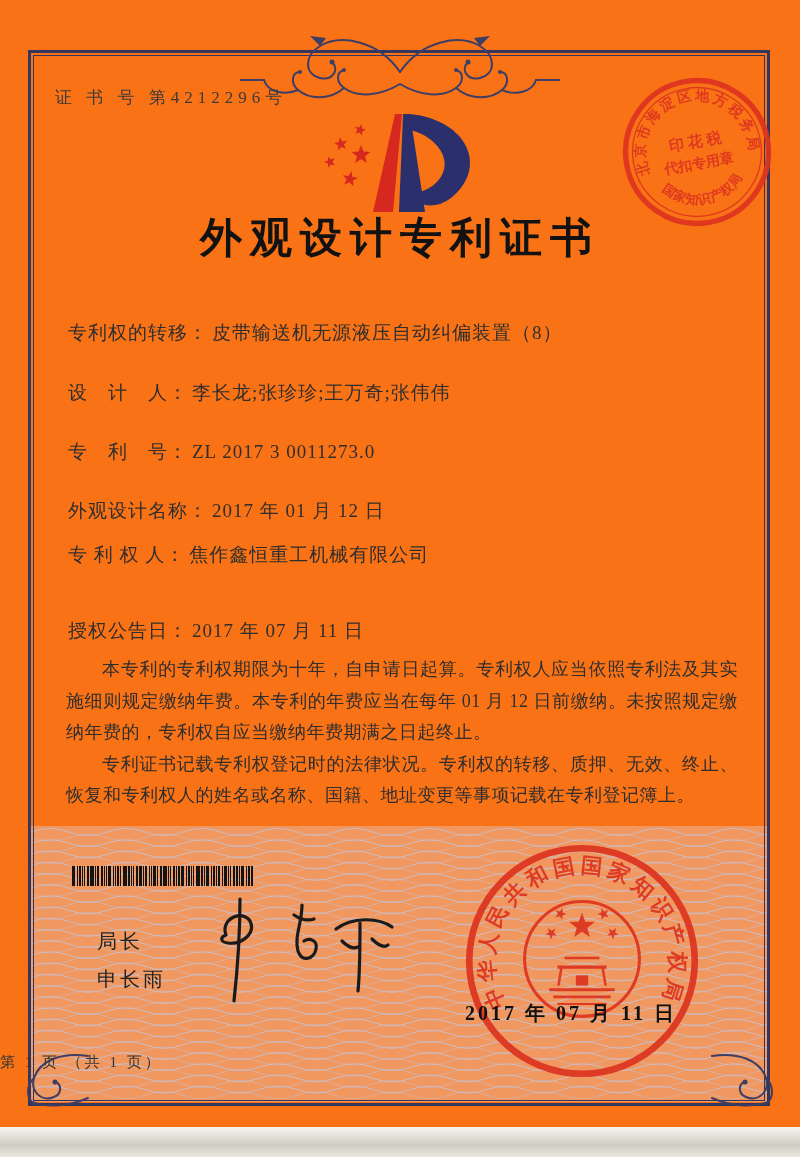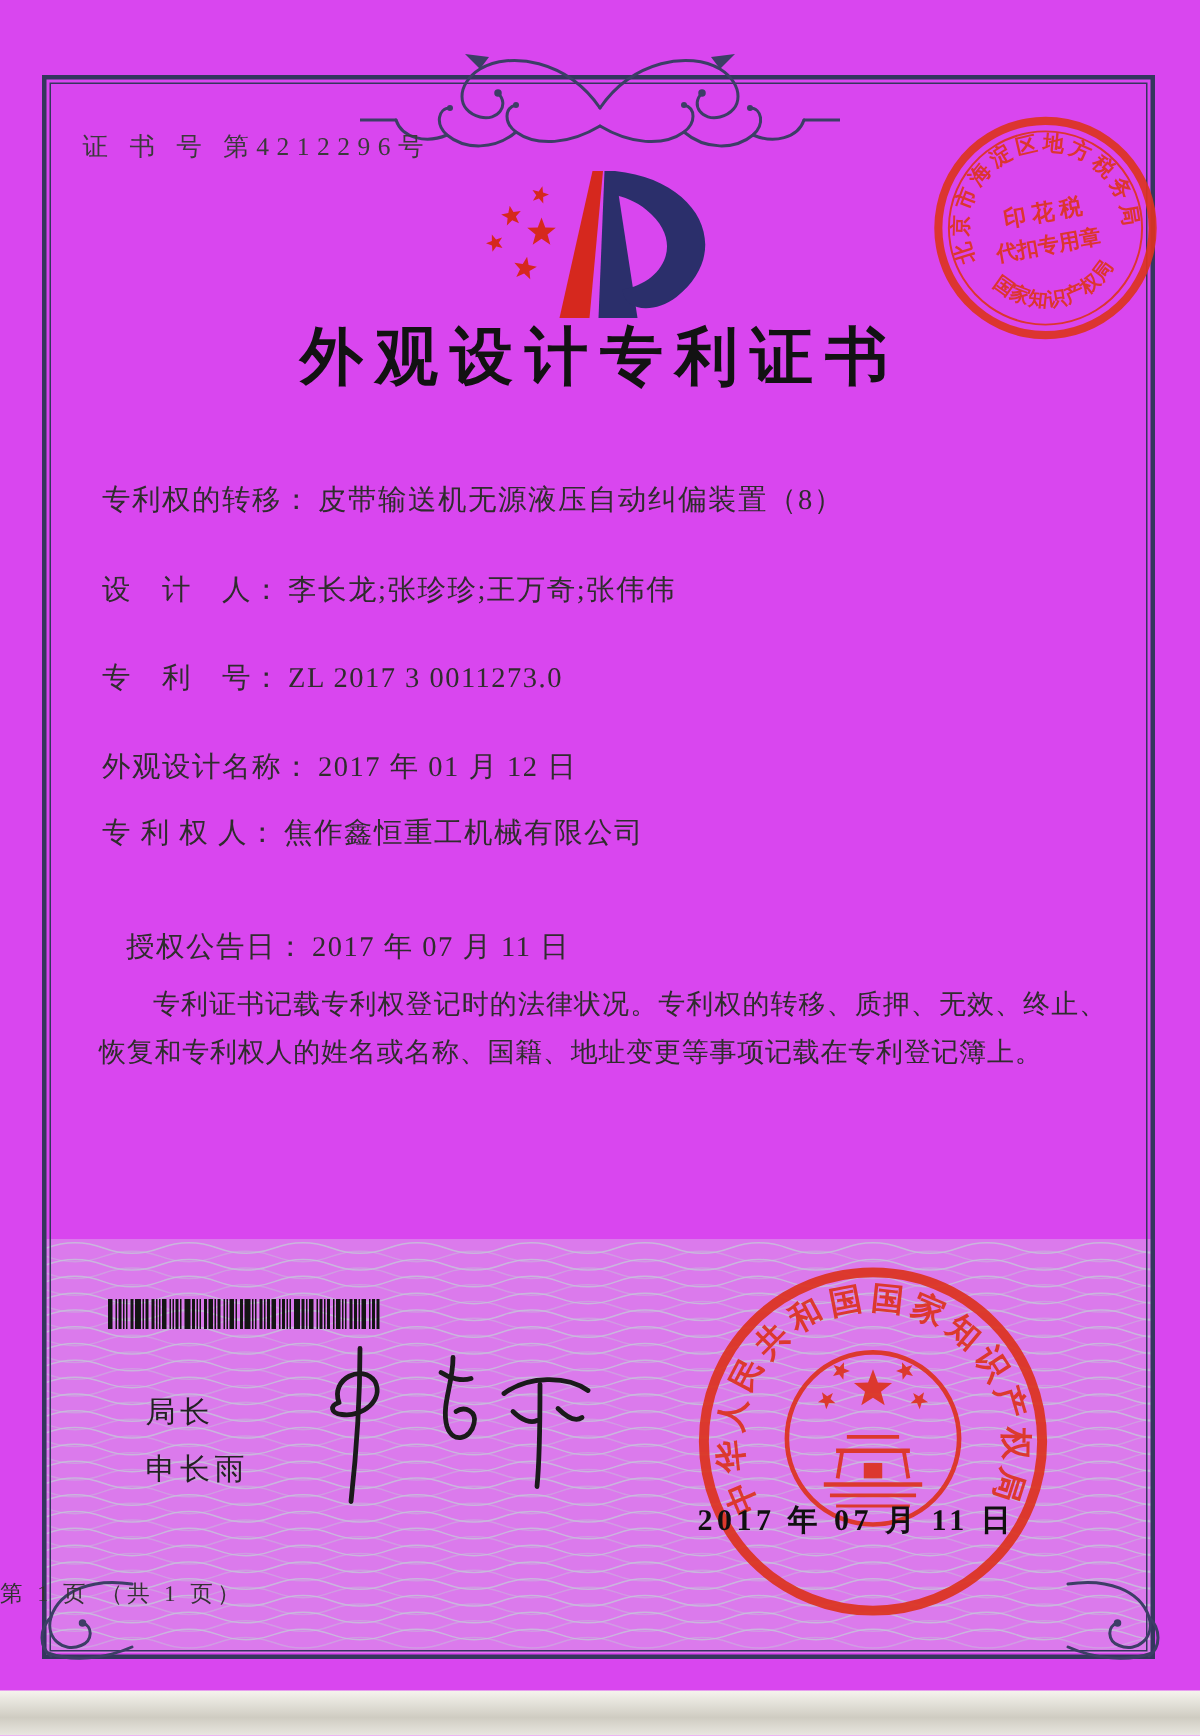--- a/index.html
+++ b/index.html
@@ -1,18 +1,18 @@
 <!DOCTYPE html>
 <html><head>
 <meta charset="utf-8">
 <style>
   html,body{margin:0;padding:0;background:#ffffff;}
   .page{
     position:relative;width:800px;height:1157px;overflow:hidden;
-    background:#d946ef;
+    background:#f97316;
     font-family:"Liberation Serif","DejaVu Serif",serif;
     color:#2f2d2d;
   }
   .page-edge-bottom{position:absolute;left:0;bottom:0;width:100%;height:30px;
     background:linear-gradient(#f6f4ee 0%,#cfccc2 60%,#e9e7e0 100%);}
   .wave-wrap{position:absolute;left:31px;top:826px;width:738px;height:276px;
     background:rgba(223,220,233,0.35);}
   .wave{fill:none;stroke:#c6c4da;stroke-width:1;opacity:.8}
   .wave2{opacity:.45}
   .frame-outer{position:absolute;left:28px;top:50px;width:736px;height:1050px;
@@ -22,21 +22,21 @@
   .corner-orn{position:absolute;}
   .corner-left{left:22px;top:1052px;}
   .corner-right{left:708px;top:1052px;transform:scaleX(-1);}
   .cert-no{position:absolute;left:55px;top:86px;font-size:17px;letter-spacing:5px;color:#3a3a3a;}
   .logo{position:absolute;left:303px;top:110px;}
   .title{position:absolute;left:0;top:210px;width:100%;text-align:center;
     font-size:42px;font-weight:bold;letter-spacing:8px;color:#121212;}
   .fields{position:absolute;left:68px;top:320px;width:670px;font-size:19px;letter-spacing:1px;}
   .frow{position:absolute;left:0;white-space:nowrap;}
   .frow .lbl{margin-right:4px;}
-  .r0{top:0;} .r1{top:60px;} .r2{top:119px;} .r3{top:178px;} .r4{top:222px;} .r5{top:298px;margin-left:16px;}
+  .r0{top:0;} .r1{top:60px;} .r2{top:119px;} .r3{top:178px;} .r4{top:222px;} .r5{top:298px;}
   .paragraphs{position:absolute;left:66px;top:654px;width:672px;
     font-size:18px;line-height:31.5px;letter-spacing:.5px;text-align:justify;}
   .paragraphs p{margin:0;text-indent:2em;}
   .barcode{position:absolute;left:72px;top:866px;height:20px;display:flex;align-items:stretch;}
   .bar{background:#141414;height:100%;flex:none;}
   .sig-title{position:absolute;left:97px;top:928px;font-size:20px;letter-spacing:3px;
     font-family:"Liberation Sans","DejaVu Sans",sans-serif;color:#222;}
   .sig-name{position:absolute;left:97px;top:966px;font-size:20px;letter-spacing:3px;
     font-family:"Liberation Sans","DejaVu Sans",sans-serif;color:#222;}
   .signature{position:absolute;left:190px;top:893px;}
@@ -194,20 +194,21 @@
     </div>
     <div class="frow r4">
       <span class="lbl">专 利 权 人：</span><span class="val">焦作鑫恒重工机械有限公司</span>
     </div>
     <div class="frow r5">
       <span class="lbl">授权公告日：</span><span class="val">2017 年 07 月 11 日</span>
     </div>
   </div>
 
   <div class="paragraphs">
+    <p>本专利的专利权期限为十年，自申请日起算。专利权人应当依照专利法及其实施细则规定缴纳年费。本专利的年费应当在每年 01 月 12 日前缴纳。未按照规定缴纳年费的，专利权自应当缴纳年费期满之日起终止。</p>
     <p>专利证书记载专利权登记时的法律状况。专利权的转移、质押、无效、终止、恢复和专利权人的姓名或名称、国籍、地址变更等事项记载在专利登记簿上。</p>
   </div>
 
   <div class="barcode" id="barcode">
       <div class="bar" style="width: 3px; margin-right: 2px;"></div>
       <div class="bar" style="width: 1px; margin-right: 1px;"></div>
       <div class="bar" style="width: 2px; margin-right: 1px;"></div>
       <div class="bar" style="width: 1px; margin-right: 1px;"></div>
       <div class="bar" style="width: 1px; margin-right: 2px;"></div>
       <div class="bar" style="width: 2px; margin-right: 1px;"></div>

